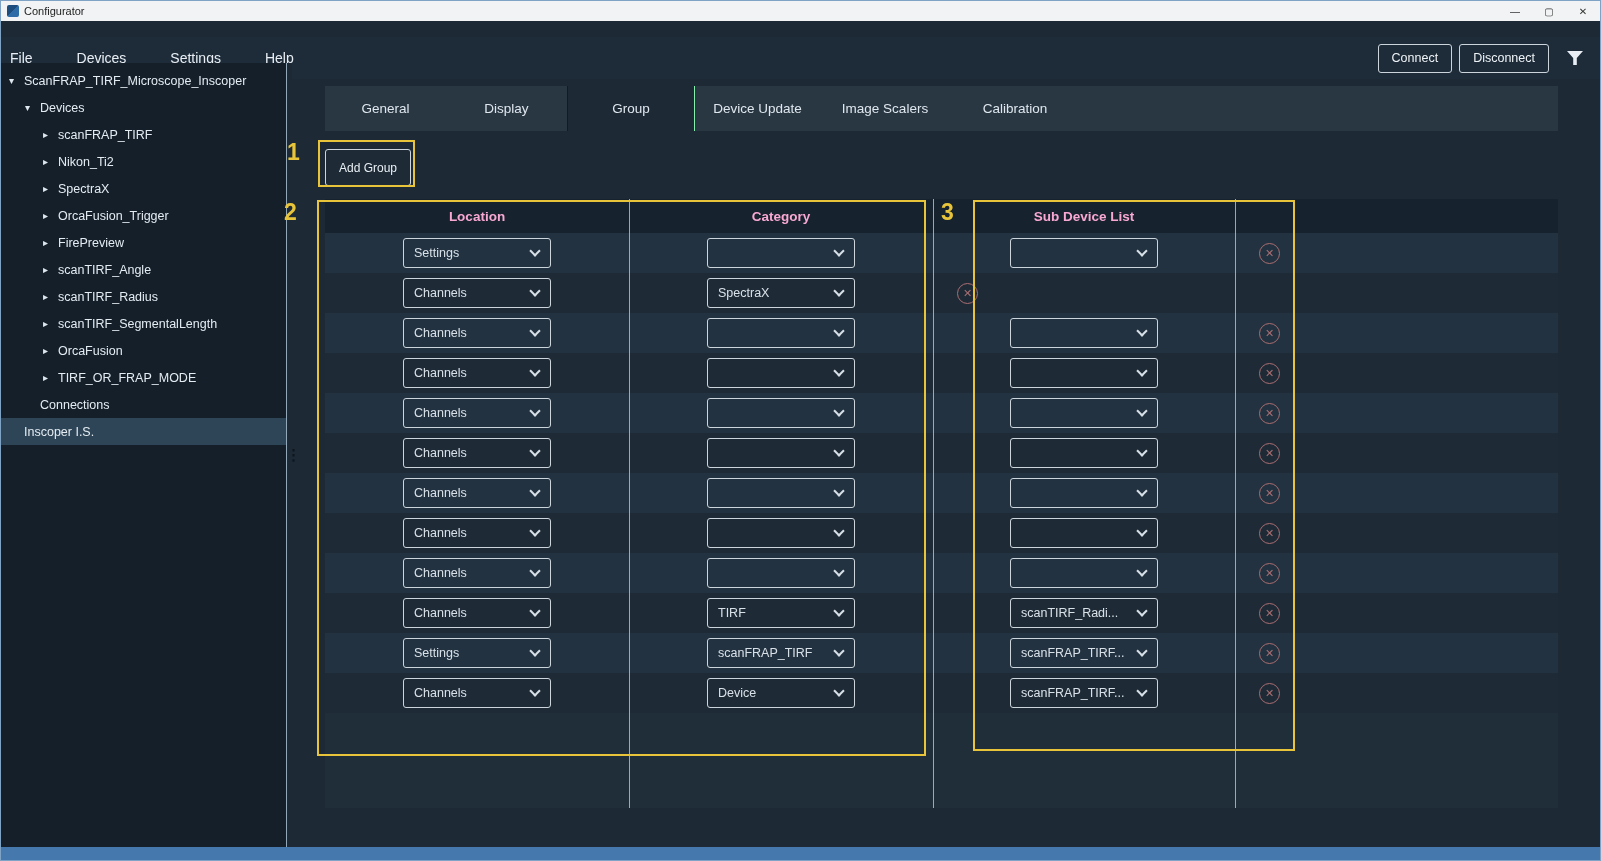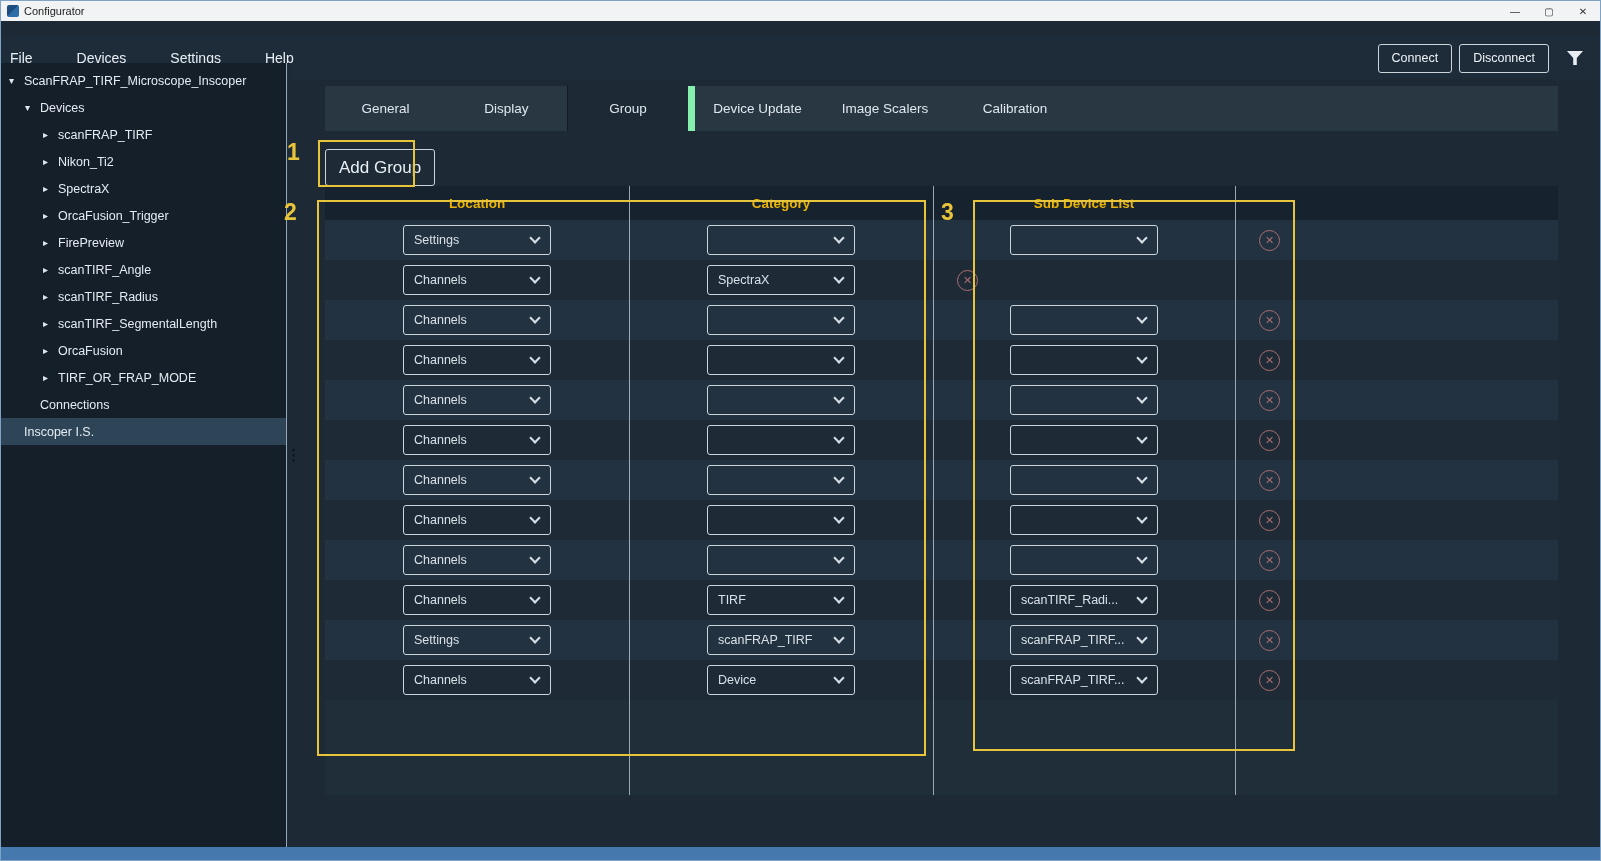--- a/index.html
+++ b/index.html
@@ -65,35 +65,35 @@
 
   
   .tabstrip { width:1233px; height:45px; background:#293743; display:flex; margin-bottom:18px; }
   .tab { height:100%; display:flex; align-items:center; justify-content:center; color:#dfe7ee; font-size:13.5px;text-align:center; }
   .tab:nth-of-type(1){ width:121px; }
   .tab:nth-of-type(2){ width:121px; }
   .tab:nth-of-type(3){ width:128px; }
   .tab:nth-of-type(4){ width:125px; }
   .tab:nth-of-type(5){ width:130px; }
   .tab:nth-of-type(6){ width:130px; }
-  .tab[data-active="true"] { background:#1d2a36; border-left:1px solid #111b25; border-right:7px solid #86efac; }
+  .tab[data-active="true"] { background:#1d2a36; border-left:1px solid #111b25; border-right:1px solid #86efac; }
 
   
   .add-group-btn {
-    display:block; height:37px; padding:0 13px; 
+    display:block; height:37px; padding:0 13px; margin-bottom:13px;
     background:#1e2b37; border:1px solid #ccd5dc; border-radius:3px;
-    color:#e9eff4; font-size:17px; font-family:inherit;
+    color:#e9eff4; font-size:12px; font-family:inherit;
   }
 
   
   .grouptable { width:1233px; position:relative; background:#1f2d39; }
   .thead {
     height:34px; background:#16222d; display:grid;
     grid-template-columns:304px 304px 302px auto;
-    align-items:center; color:#eab308; font-weight:bold; font-size:13.5px;
+    align-items:center; color:#f9a8d4; font-weight:bold; font-size:13.5px;
   }
   .thead .hcell { text-align:center; }
   .trow {
     height:40px; display:grid; grid-template-columns:304px 304px 302px auto;
   }
   .trow:nth-of-type(odd)  { background:#223240; }
   .trow:nth-of-type(even) { background:#1e2b37; }
   .cell { display:flex; align-items:center; justify-content:center; }
   .cell.del { justify-content:flex-start; padding-left:24px; }
 

